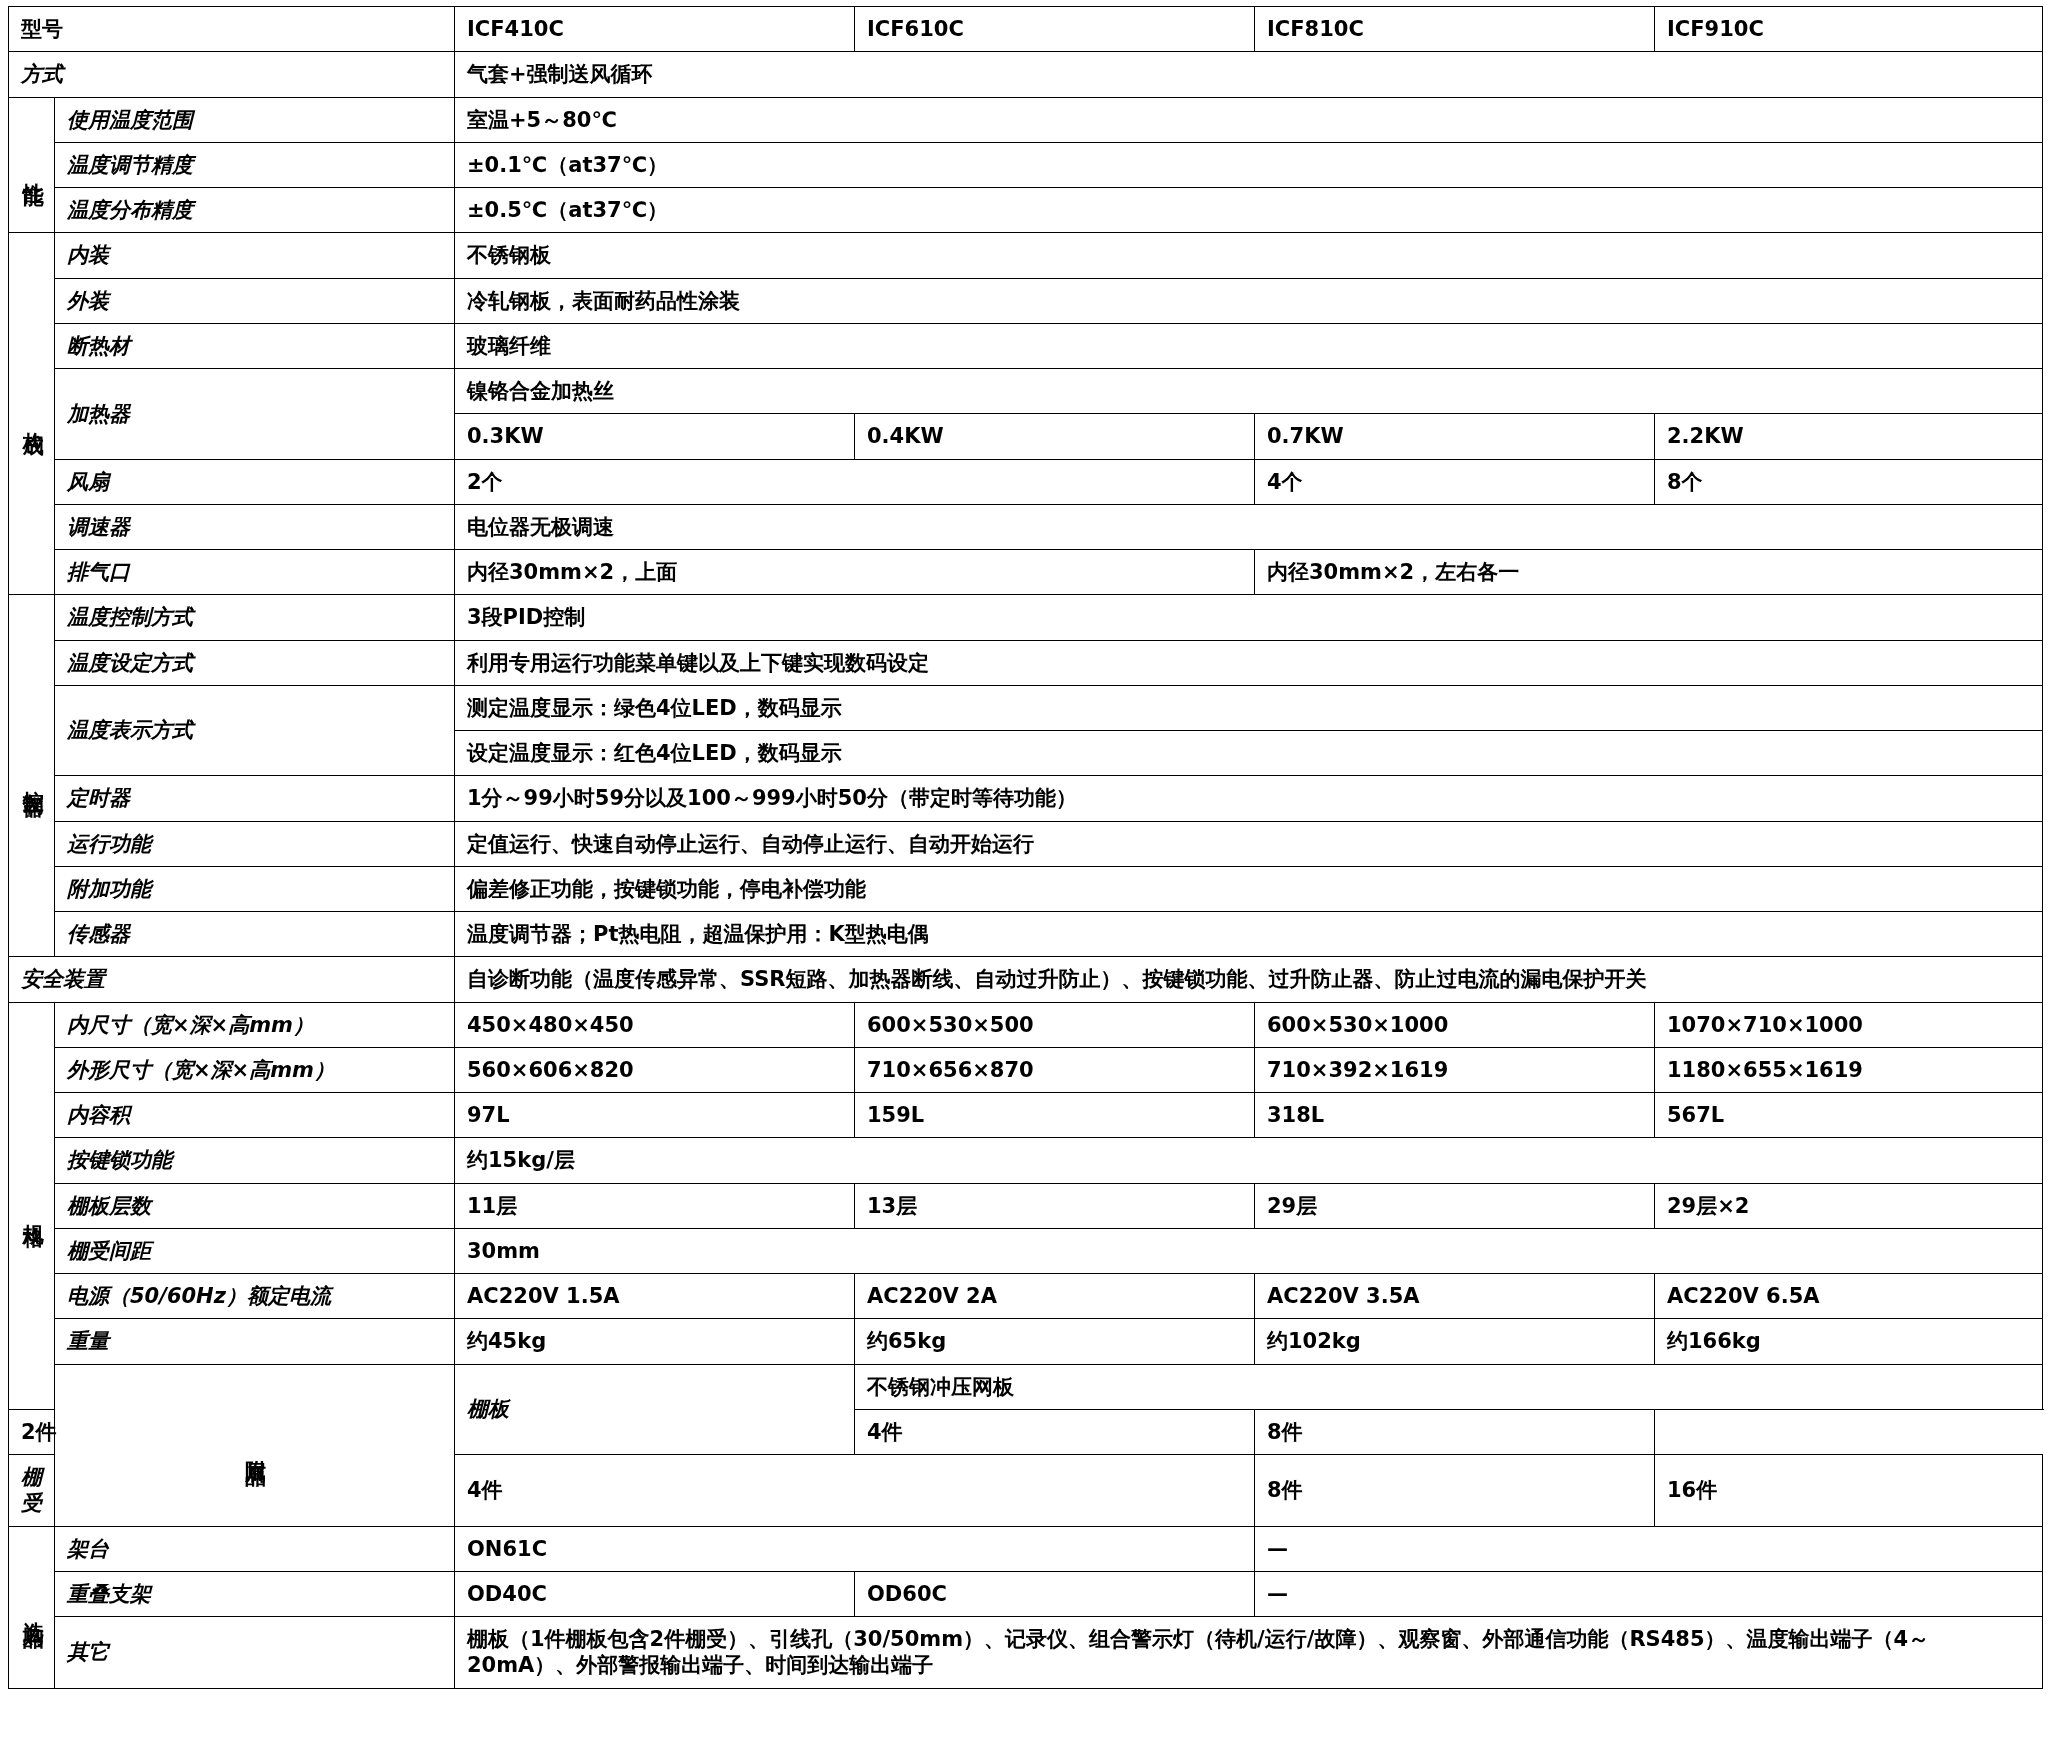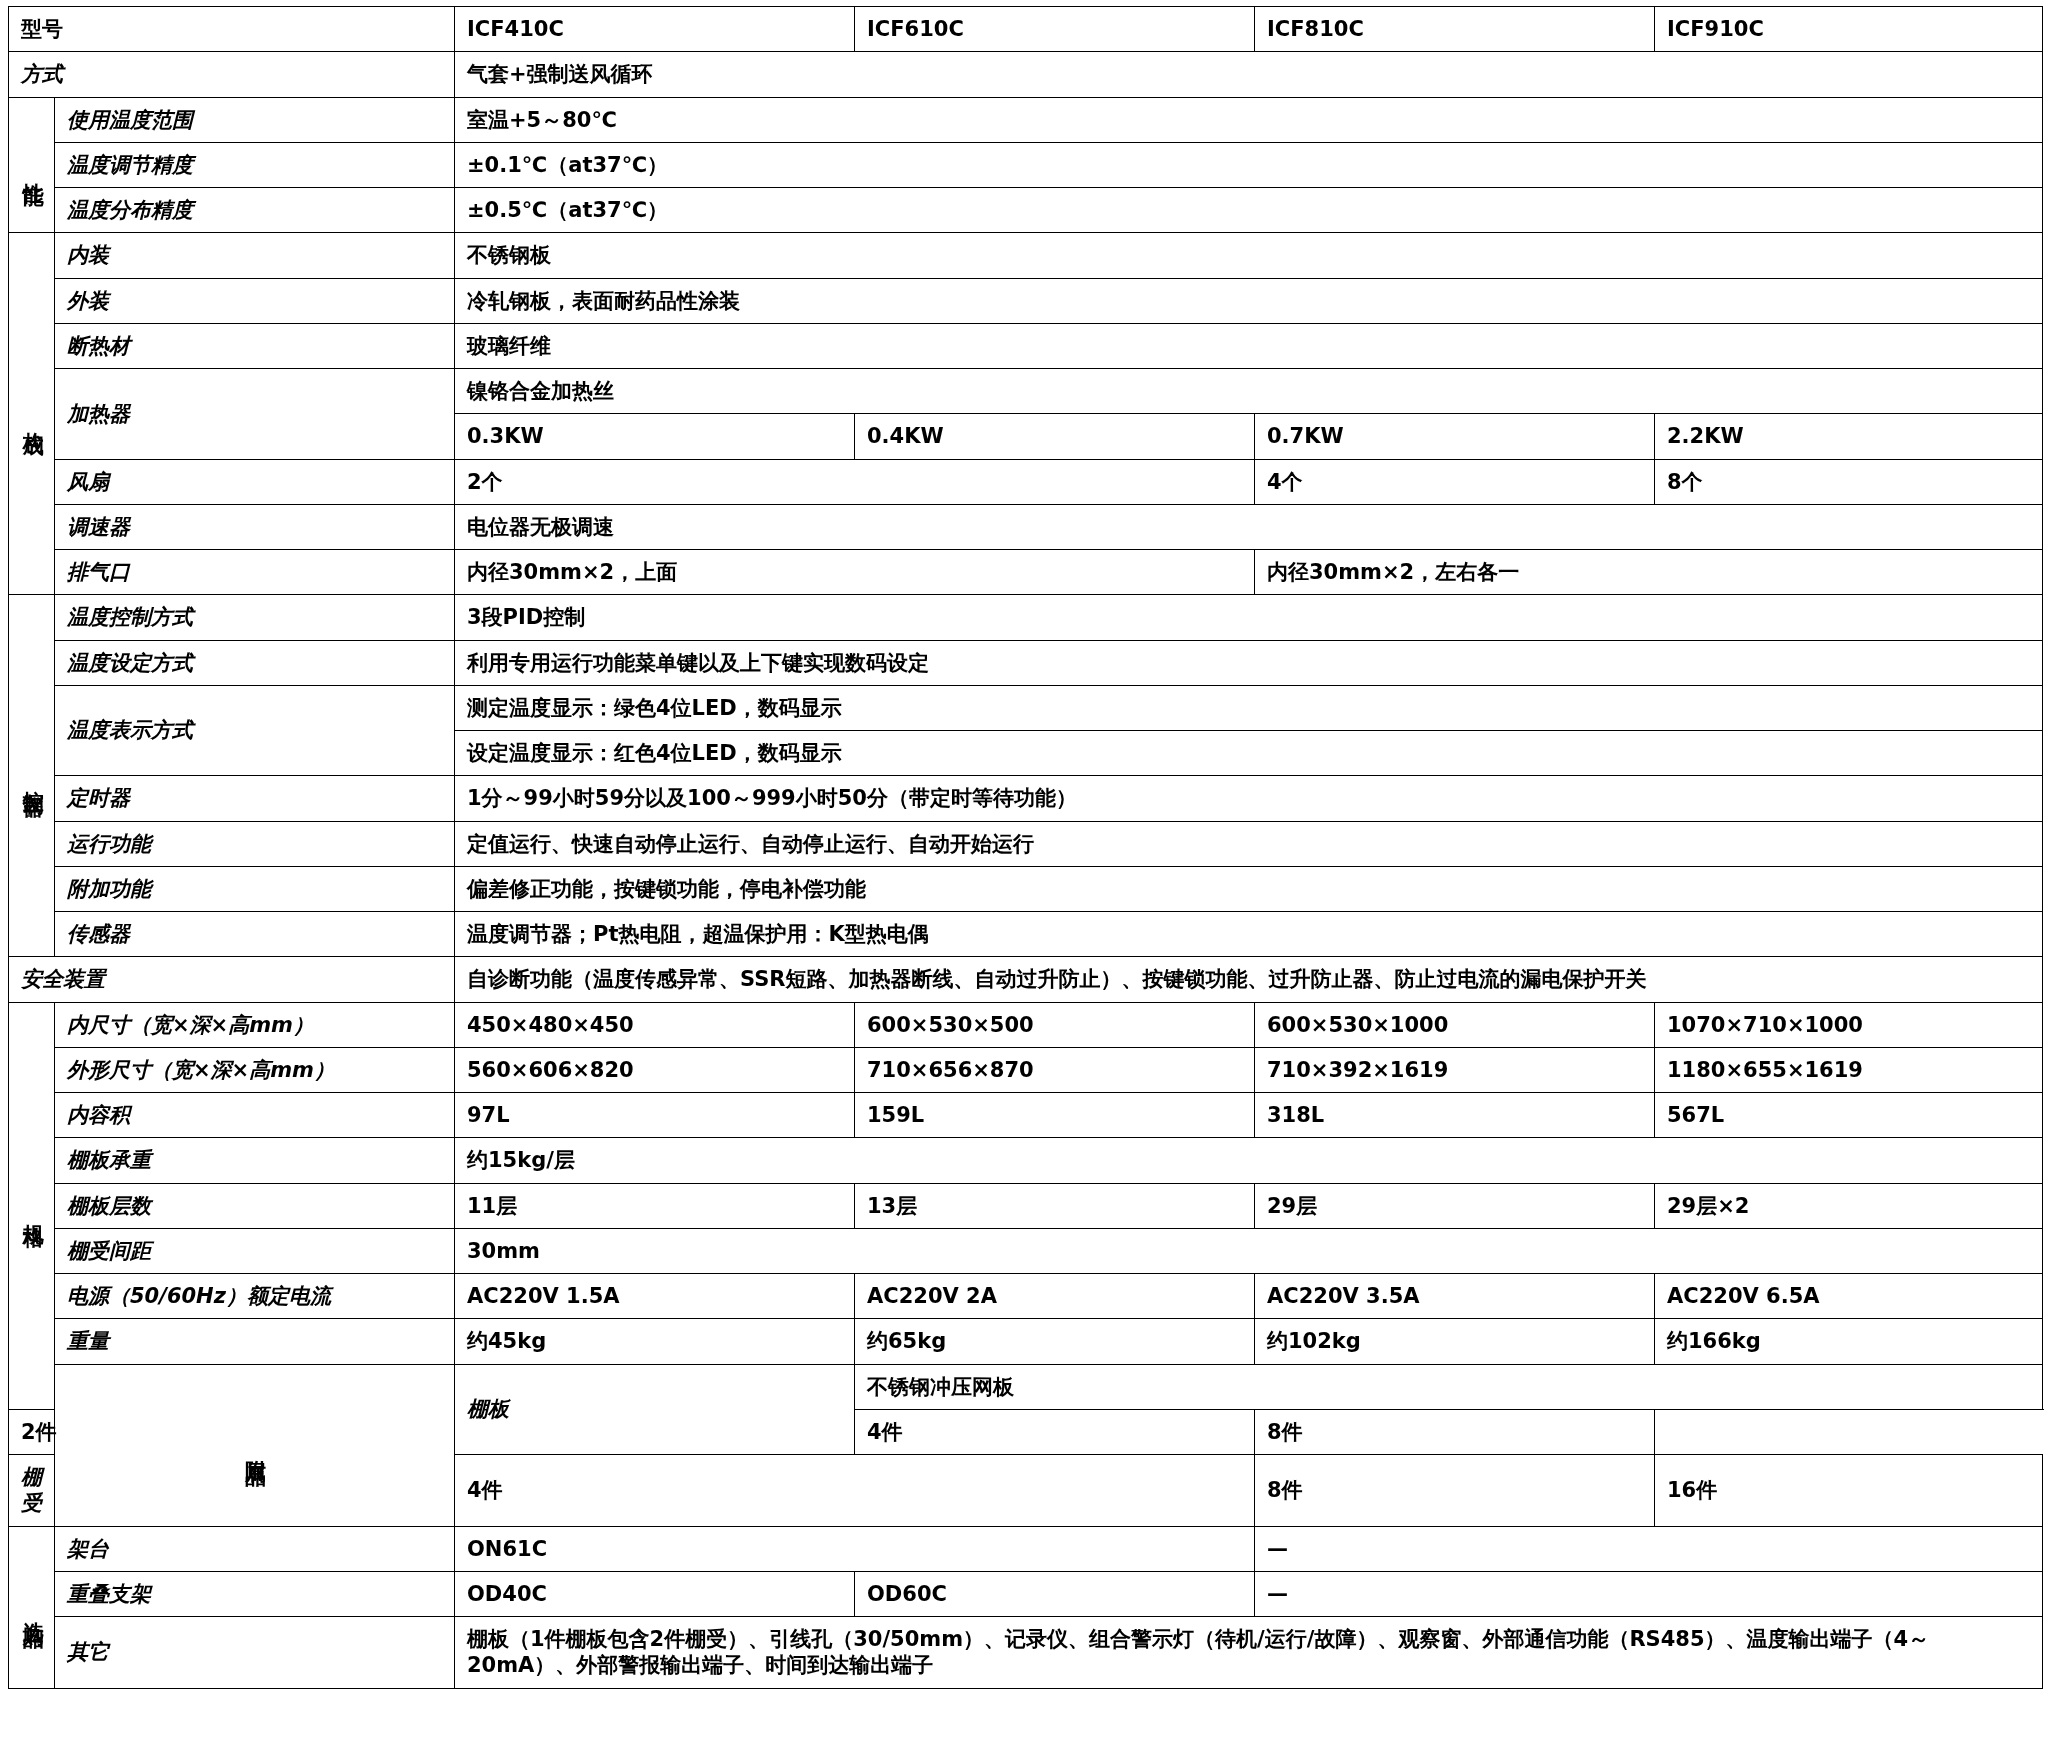--- a/index.html
+++ b/index.html
@@ -200,21 +200,21 @@
       <td class="val">1180×655×1619</td>
     </tr>
     <tr>
       <td class="item">内容积</td>
       <td class="val">97L</td>
       <td class="val">159L</td>
       <td class="val">318L</td>
       <td class="val">567L</td>
     </tr>
     <tr>
-      <td class="item">棚板承重</td>
+      <td class="item">按键锁功能</td>
       <td class="val" colspan="4">约15kg/层</td>
     </tr>
     <tr>
       <td class="item">棚板层数</td>
       <td class="val">11层</td>
       <td class="val">13层</td>
       <td class="val">29层</td>
       <td class="val">29层×2</td>
     </tr>
     <tr>

